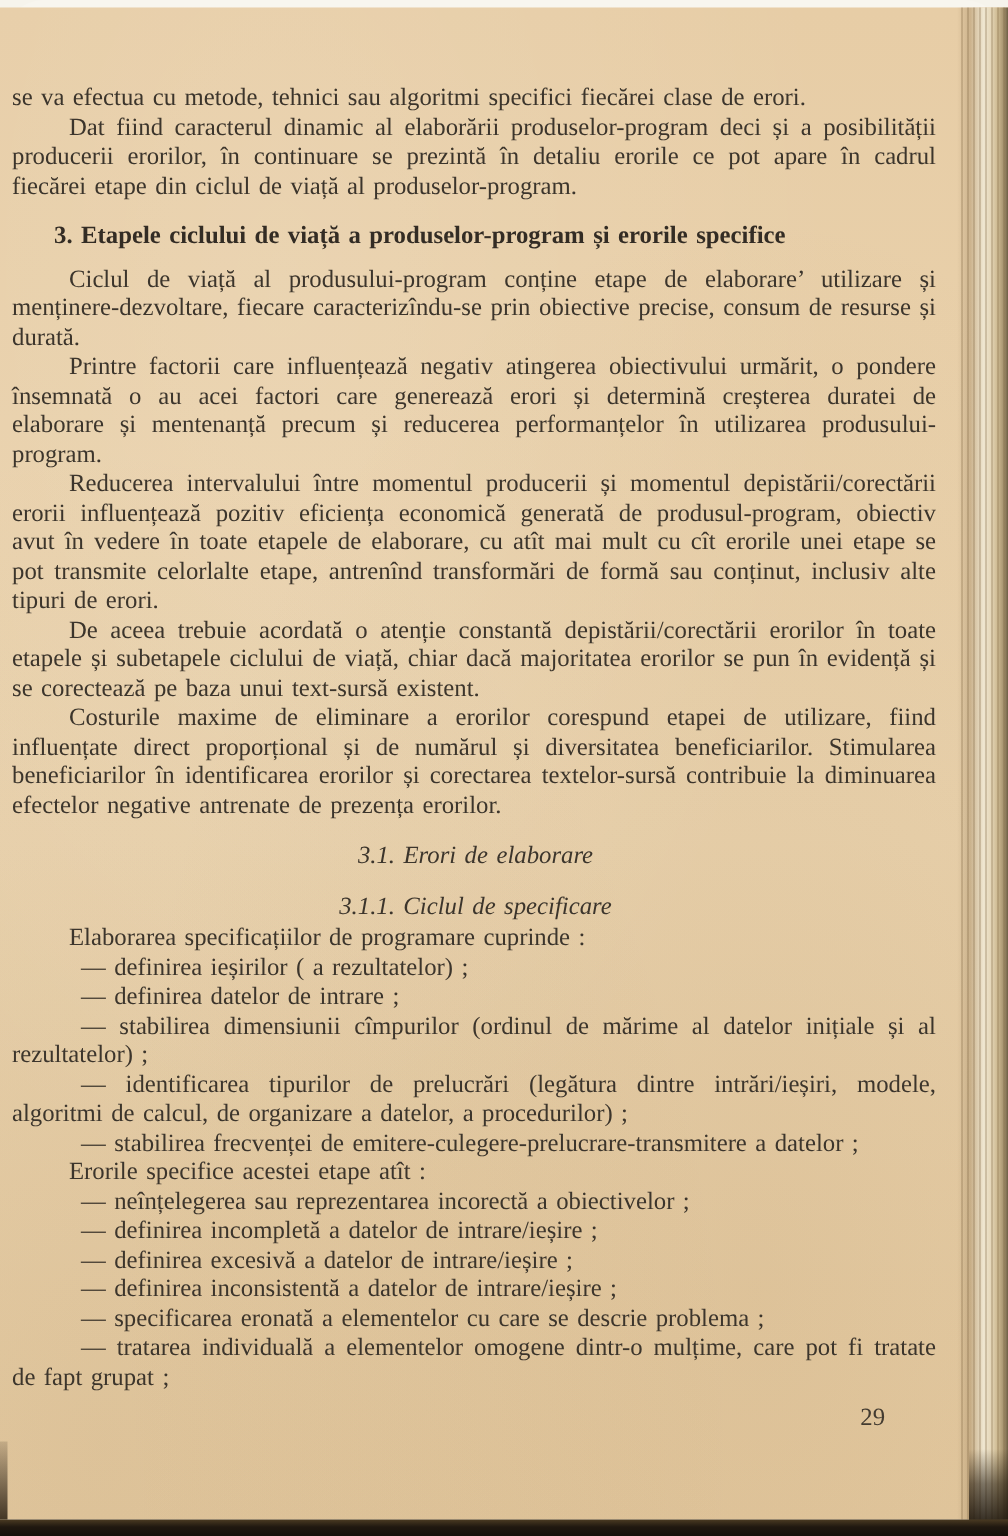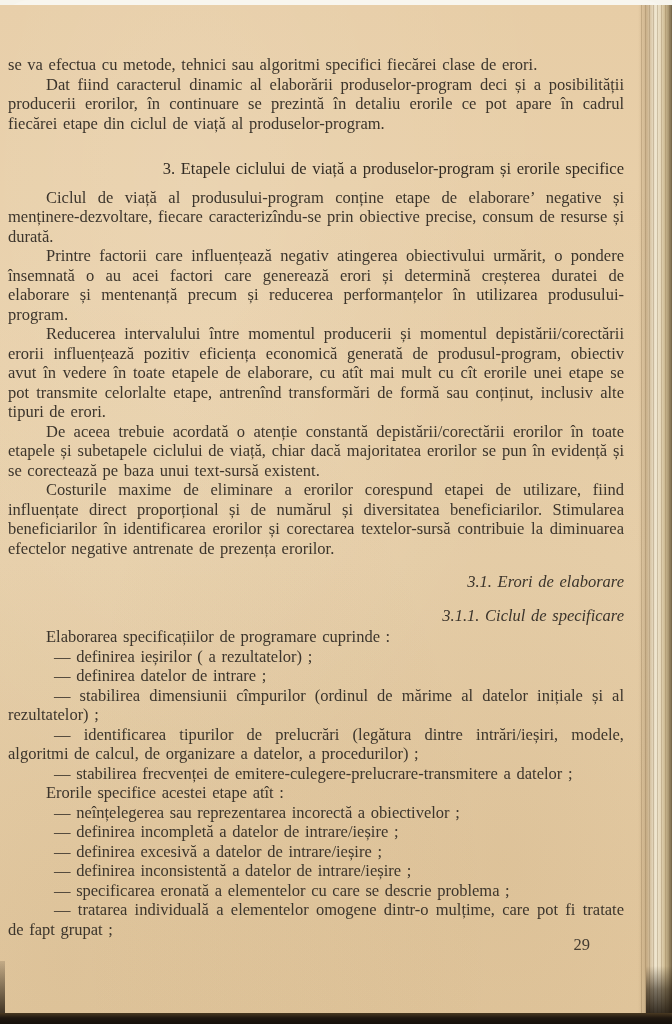--- a/index.html
+++ b/index.html
@@ -42,45 +42,45 @@
   .textblock{
     position:absolute;left:8px;top:50px;width:616px;
     color:#3c352c;
     font-size:16.5px;line-height:19.5px;
     text-align:justify;word-spacing:1.5px;
   }
   .textblock p{margin:0;}
   p.body{text-indent:38px;}
   p.body-noindent{text-indent:0;}
   p.section-heading{
-    font-weight:normal;color:#332c24;
-    text-indent:28px;text-align:right;
-    margin-top:26px;margin-bottom:9px;
+    font-weight:bold;color:#332c24;
+    text-indent:28px;text-align:left;
+    margin-top:14px;margin-bottom:9px;
   }
   p.subsection-heading{
-    font-style:italic;text-indent:2px;text-align:right;
+    font-style:italic;text-indent:2px;text-align:center;
     margin-top:14px;margin-bottom:2px;
   }
   p.list-item{text-indent:46px;}
   .page-number{
     position:absolute;right:82px;top:930px;
     color:#433b30;font-size:16.5px;
   }
 </style>
 </head>
 <body>
 
 <div class="scan">
   <div class="paper">
 
     <div class="textblock">
       <p class="body-noindent">se va efectua cu metode, tehnici sau algoritmi specifici fiecărei clase de erori.</p>
       <p class="body">Dat fiind caracterul dinamic al elaborării produselor-program deci și a posibilității producerii erorilor, în continuare se prezintă în detaliu erorile ce pot apare în cadrul fiecărei etape din ciclul de viață al produselor-program.</p>
       <p class="section-heading">3. Etapele ciclului de viață a produselor-program și erorile specifice</p>
-      <p class="body">Ciclul de viață al produsului-program conține etape de elaborare’ negative și menținere-dezvoltare, fiecare caracterizîndu-se prin obiective precise, consum de resurse și durată.</p>
+      <p class="body">Ciclul de viață al produsului-program conține etape de elaborare’ utilizare și menținere-dezvoltare, fiecare caracterizîndu-se prin obiective precise, consum de resurse și durată.</p>
       <p class="body">Printre factorii care influențează negativ atingerea obiectivului urmărit, o pondere însemnată o au acei factori care generează erori și determină creșterea duratei de elaborare și mentenanță precum și reducerea performanțelor în utilizarea produsului-program.</p>
       <p class="body">Reducerea intervalului între momentul producerii și momentul depistării/corectării erorii influențează pozitiv eficiența economică generată de produsul-program, obiectiv avut în vedere în toate etapele de elaborare, cu atît mai mult cu cît erorile unei etape se pot transmite celorlalte etape, antrenînd transformări de formă sau conținut, inclusiv alte tipuri de erori.</p>
       <p class="body">De aceea trebuie acordată o atenție constantă depistării/corectării erorilor în toate etapele și subetapele ciclului de viață, chiar dacă majoritatea erorilor se pun în evidență și se corectează pe baza unui text-sursă existent.</p>
       <p class="body">Costurile maxime de eliminare a erorilor corespund etapei de utilizare, fiind influențate direct proporțional și de numărul și diversitatea beneficiarilor. Stimularea beneficiarilor în identificarea erorilor și corectarea textelor-sursă contribuie la diminuarea efectelor negative antrenate de prezența erorilor.</p>
       <p class="subsection-heading">3.1. Erori de elaborare</p>
       <p class="subsection-heading">3.1.1. Ciclul de specificare</p>
       <p class="body">Elaborarea specificațiilor de programare cuprinde :</p>
       <p class="list-item">— definirea ieșirilor ( a rezultatelor) ;</p>
       <p class="list-item">— definirea datelor de intrare ;</p>
       <p class="list-item">— stabilirea dimensiunii cîmpurilor (ordinul de mărime al datelor inițiale și al rezultatelor) ;</p>

